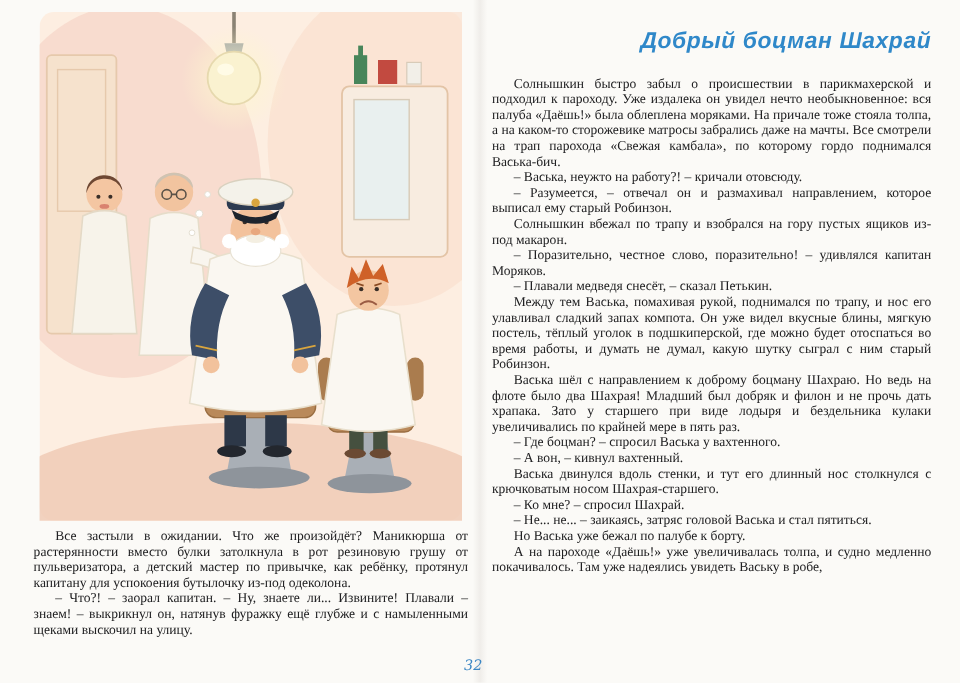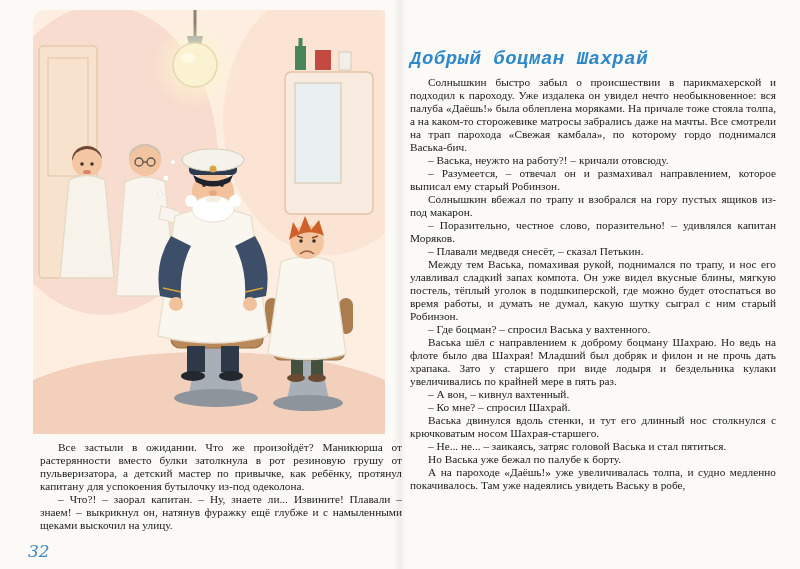--- a/index.html
+++ b/index.html
@@ -13,45 +13,44 @@
   .gutter {
     position:absolute; left:394px; top:0; width:12px; height:569px;
     background:linear-gradient(90deg, rgba(0,0,0,0) 0%, rgba(90,70,60,0.07) 50%, rgba(0,0,0,0) 100%);
   }
   .page { position:absolute; top:0; height:569px; }
   .page-left  { left:28px;  width:362px; }
   .page-right { left:410px; width:366px; }
 
   .illustration-wrap { position:absolute; top:10px; left:5px; width:352px; height:424px; }
 
-  .left-text  { position:absolute; top:441px; left:12px; width:362px; }
-  .right-text { position:absolute; top:76px;  left:0; width:366px; }
+  .left-text  { position:absolute; top:441px; left:0; width:362px; }
+  .right-text { position:absolute; top:64px;  left:0; width:366px; }
 
   p.body {
     font-size:11.3px; line-height:13px;
     text-align:justify; text-indent:1.6em;
     color:#202022;
   }
 
   h1.title {
     position:absolute; top:24px; left:0; width:100%;
-    text-align:left;
-    font-family:Liberation Mono, monospace;
+    text-align:right;
+    font-family:Liberation Sans, sans-serif;
     font-style:italic; font-weight:bold;
     font-size:19px; letter-spacing:0.5px;
     color:#2f88c9;
-    margin-top:24px;
   }
 
   .pageno {
-    position:absolute; bottom:8px; left:0; width:100%;
-    text-align:left;
+    position:absolute; bottom:8px; left:12px; width:100%;
+    text-align:right;
     font-family:"DejaVu Serif", serif;
     font-style:italic;
-    font-size:17px;
+    font-size:12px;
     color:#3b86c4;
   }
 </style>
 </head>
 <body>
 
 <div class="spread">
   <div class="gutter"></div>
 
   <div class="page page-left">
@@ -187,24 +186,24 @@
     <h1 class="title">Добрый боцман Шахрай</h1>
 
     <div class="right-text">
       <p class="body">Солнышкин быстро забыл о происшествии в парикмахерской и подходил к пароходу. Уже издалека он увидел нечто необыкновенное: вся палуба «Даёшь!» была облеплена моряками. На причале тоже стояла толпа, а на каком-то сторожевике матросы забрались даже на мачты. Все смотрели на трап парохода «Свежая камбала», по которому гордо поднимался Васька-бич.</p>
       <p class="body">– Васька, неужто на работу?! – кричали отовсюду.</p>
       <p class="body">– Разумеется, – отвечал он и размахивал направлением, которое выписал ему старый Робинзон.</p>
       <p class="body">Солнышкин вбежал по трапу и взобрался на гору пустых ящиков из-под макарон.</p>
       <p class="body">– Поразительно, честное слово, поразительно! – удивлялся капитан Моряков.</p>
       <p class="body">– Плавали медведя снесёт, – сказал Петькин.</p>
       <p class="body">Между тем Васька, помахивая рукой, поднимался по трапу, и нос его улавливал сладкий запах компота. Он уже видел вкусные блины, мягкую постель, тёплый уголок в подшкиперской, где можно будет отоспаться во время работы, и думать не думал, какую шутку сыграл с ним старый Робинзон.</p>
+      <p class="body">Васька шёл с направлением к доброму боцману Шахраю. Но ведь на флоте было два Шахрая! Младший был добряк и филон и не прочь дать храпака. Зато у старшего при виде лодыря и бездельника кулаки увеличивались по крайней мере в пять раз.</p>
       <p class="body">– Где боцман? – спросил Васька у вахтенного.</p>
-      <p class="body">Васька шёл с направлением к доброму боцману Шахраю. Но ведь на флоте было два Шахрая! Младший был добряк и филон и не прочь дать храпака. Зато у старшего при виде лодыря и бездельника кулаки увеличивались по крайней мере в пять раз.</p>
       <p class="body">– А вон, – кивнул вахтенный.</p>
+      <p class="body">Васька двинулся вдоль стенки, и тут его длинный нос столкнулся с крючковатым носом Шахрая-старшего.</p>
       <p class="body">– Ко мне? – спросил Шахрай.</p>
-      <p class="body">Васька двинулся вдоль стенки, и тут его длинный нос столкнулся с крючковатым носом Шахрая-старшего.</p>
       <p class="body">– Не... не... – заикаясь, затряс головой Васька и стал пятиться.</p>
       <p class="body">Но Васька уже бежал по палубе к борту.</p>
       <p class="body">А на пароходе «Даёшь!» уже увеличивалась толпа, и судно медленно покачивалось. Там уже надеялись увидеть Ваську в робе,</p>
     </div>
 
   </div>
 </div>
 
 </body></html>

